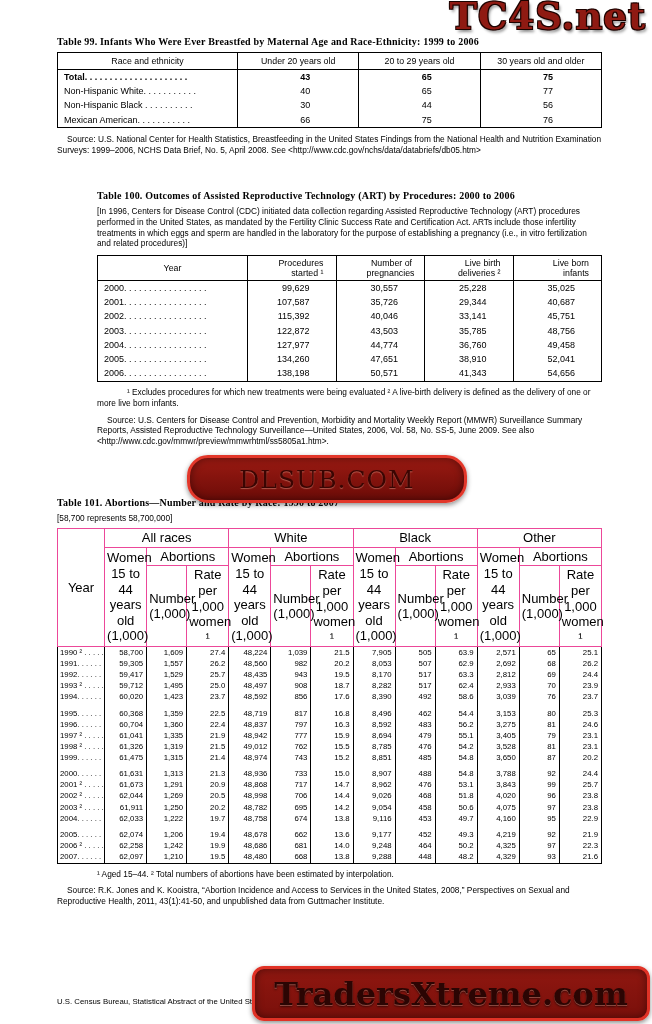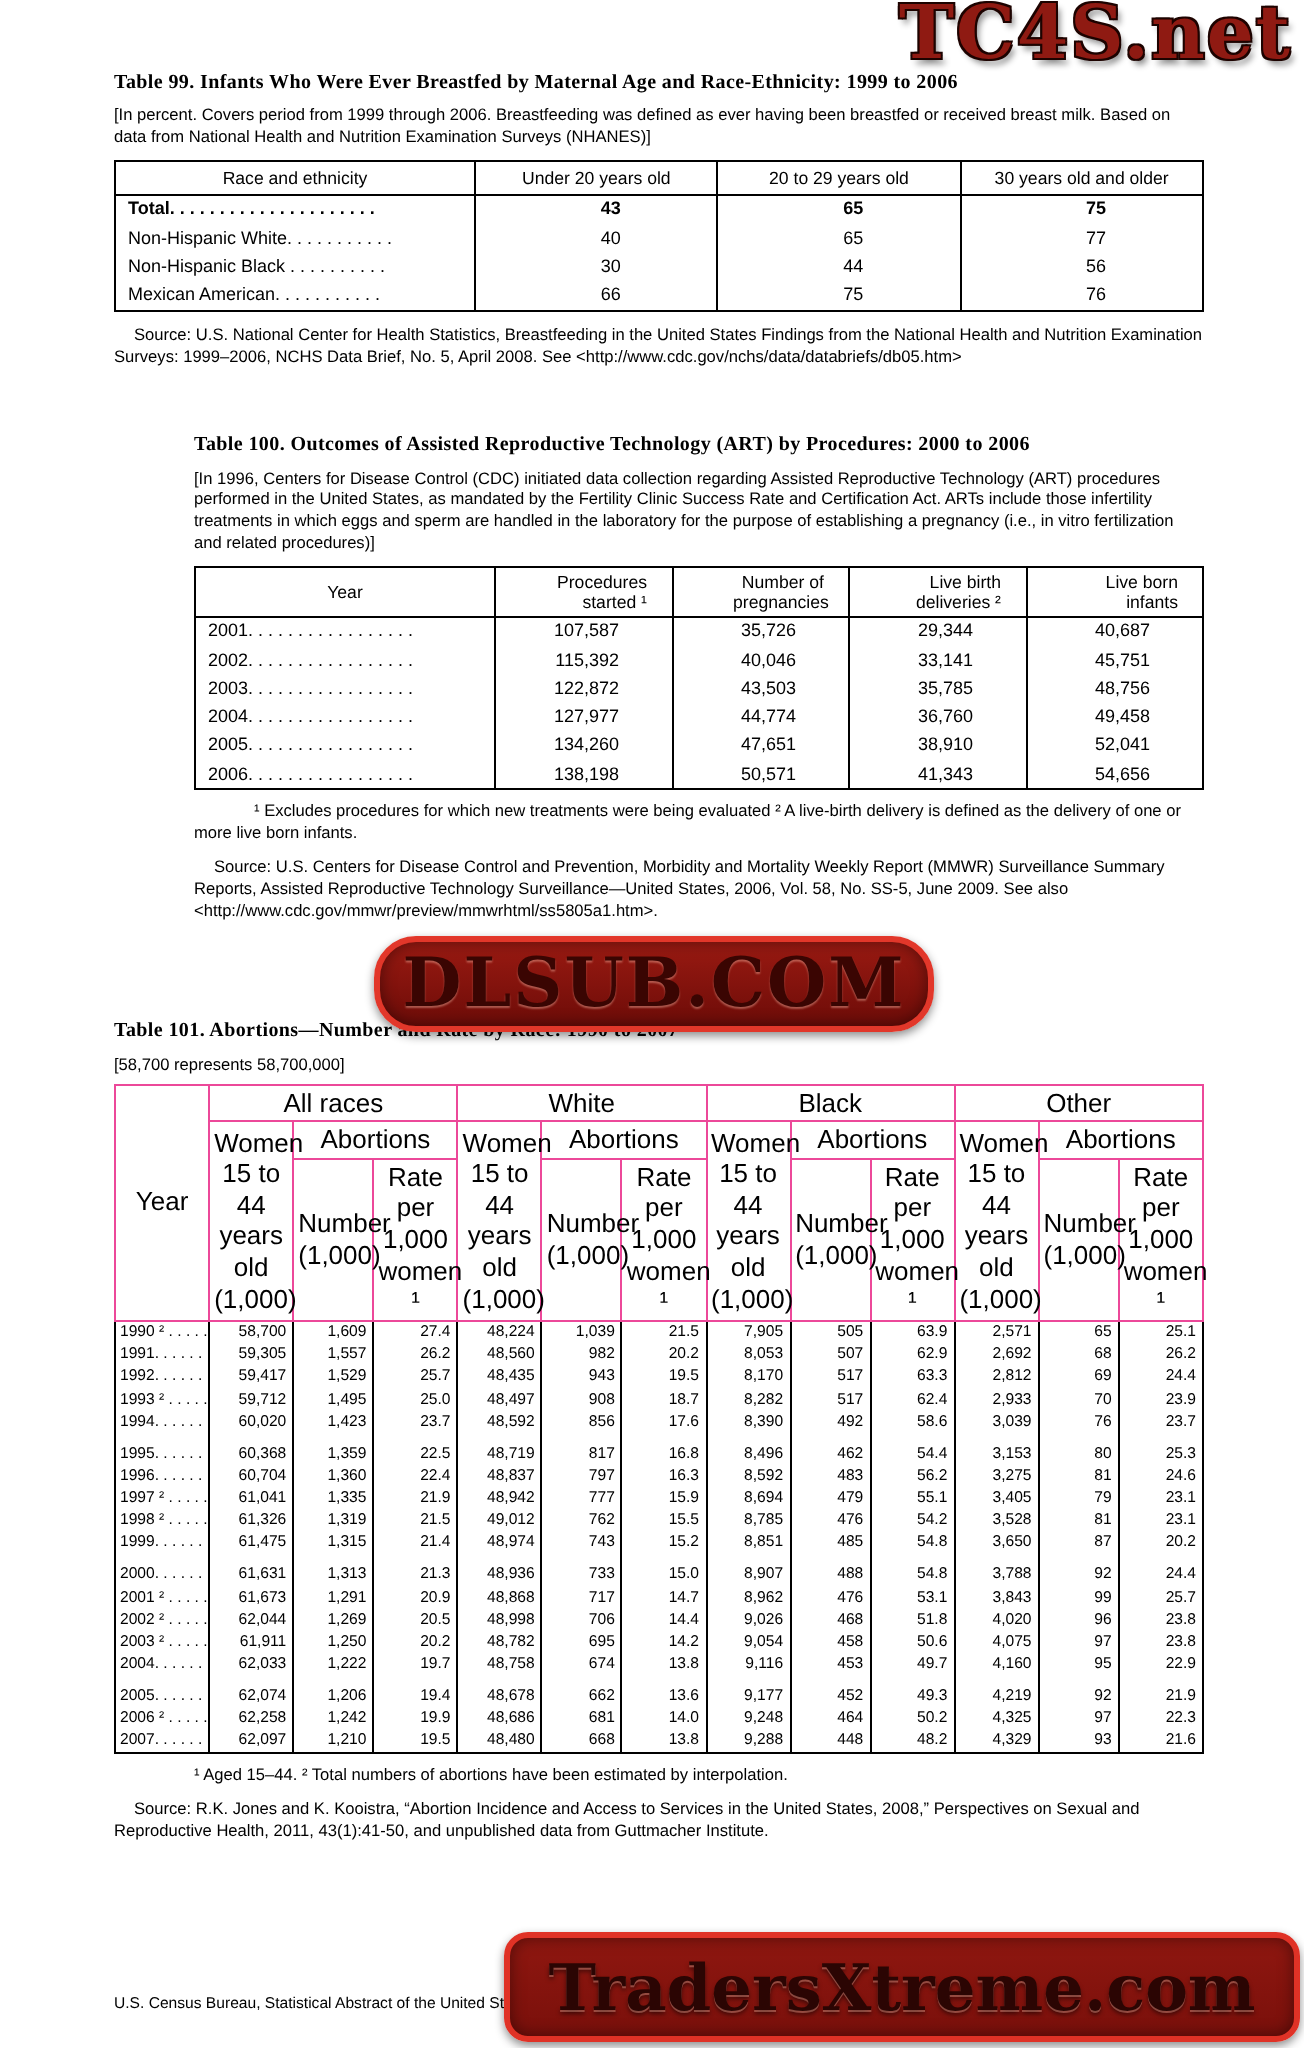--- a/index.html
+++ b/index.html
@@ -54,37 +54,36 @@
 
   
   .wm-tc4s{position:absolute;top:-6px;right:6px;font-family:"DejaVu Serif",serif;font-weight:bold;
            font-size:37px;letter-spacing:1px;color:#8f1a12;
            text-shadow:1px 1px 0 #1d0300,-1px -1px 0 #1d0300,1px -1px 0 #1d0300,
                        -1px 1px 0 #1d0300,2px 3px 3px rgba(0,0,0,.45);}
   .wm-badge{display:flex;align-items:center;justify-content:center;
             box-shadow:0 2px 5px rgba(0,0,0,.45), inset 0 0 8px rgba(0,0,0,.45);}
   .wm-dlsub{position:absolute;top:-42px;left:130px;width:274px;height:42px;border-radius:21px;
             background:linear-gradient(#9a1a12,#6d0c08);border:3px solid #e2372a;z-index:5;}
-  .wm-dlsub-text{font-family:"DejaVu Serif",serif;font-weight:bold;font-size:34px;letter-spacing:1px;
+  .wm-dlsub-text{font-family:"DejaVu Serif",serif;font-weight:normal;font-size:25px;letter-spacing:1px;
             color:#3a0502;text-shadow:0 1px 1px rgba(255,200,180,.4);}
   .wm-traders{position:absolute;top:966px;left:252px;width:392px;height:49px;border-radius:12px;
             background:linear-gradient(#8f1710,#7a100b);border:3px solid #e03226;z-index:6;}
   .wm-traders-text{font-family:"DejaVu Serif",serif;font-weight:bold;font-size:32px;
             color:#2b0503;text-shadow:0 1px 0 rgba(255,190,170,.35),0 2px 2px rgba(0,0,0,.5);}
 </style>
 </head>
 <body>
 
 <div class="page">
 
   <div class="content">
 
     <section class="sec sec99">
       <h2 class="tbl-title">Table 99. Infants Who Were Ever Breastfed by Maternal Age and Race-Ethnicity: 1999 to 2006</h2>
-      <p class="bracket-note">[In percent. Covers period from 1999 through 2006. Breastfeeding was defined as ever having been breastfed or received breast milk. Based on data from National Health and Nutrition Examination Surveys (NHANES)]</p>
       <table class="t-simple t99">
           <colgroup>
             <col class="c0">
             <col>
             <col>
             <col>
           </colgroup>
           <thead>
             <tr>
               <th class="stub-h">Race and ethnicity</th>
@@ -137,20 +136,27 @@
           <thead>
             <tr>
               <th class="stub-h">Year</th>
               <th class="num-h">Procedures started ¹</th>
               <th class="num-h">Number of pregnancies</th>
               <th class="num-h">Live birth deliveries ²</th>
               <th class="num-h">Live born infants</th>
             </tr>
           </thead>
           <tbody>
+            <tr>
+              <td class="stub">2000. . . . . . . . . . . . . . . . .</td>
+              <td class="num">99,629</td>
+              <td class="num">30,557</td>
+              <td class="num">25,228</td>
+              <td class="num">35,025</td>
+            </tr>
             <tr>
               <td class="stub">2001. . . . . . . . . . . . . . . . .</td>
               <td class="num">107,587</td>
               <td class="num">35,726</td>
               <td class="num">29,344</td>
               <td class="num">40,687</td>
             </tr>
             <tr>
               <td class="stub">2002. . . . . . . . . . . . . . . . .</td>
               <td class="num">115,392</td>

